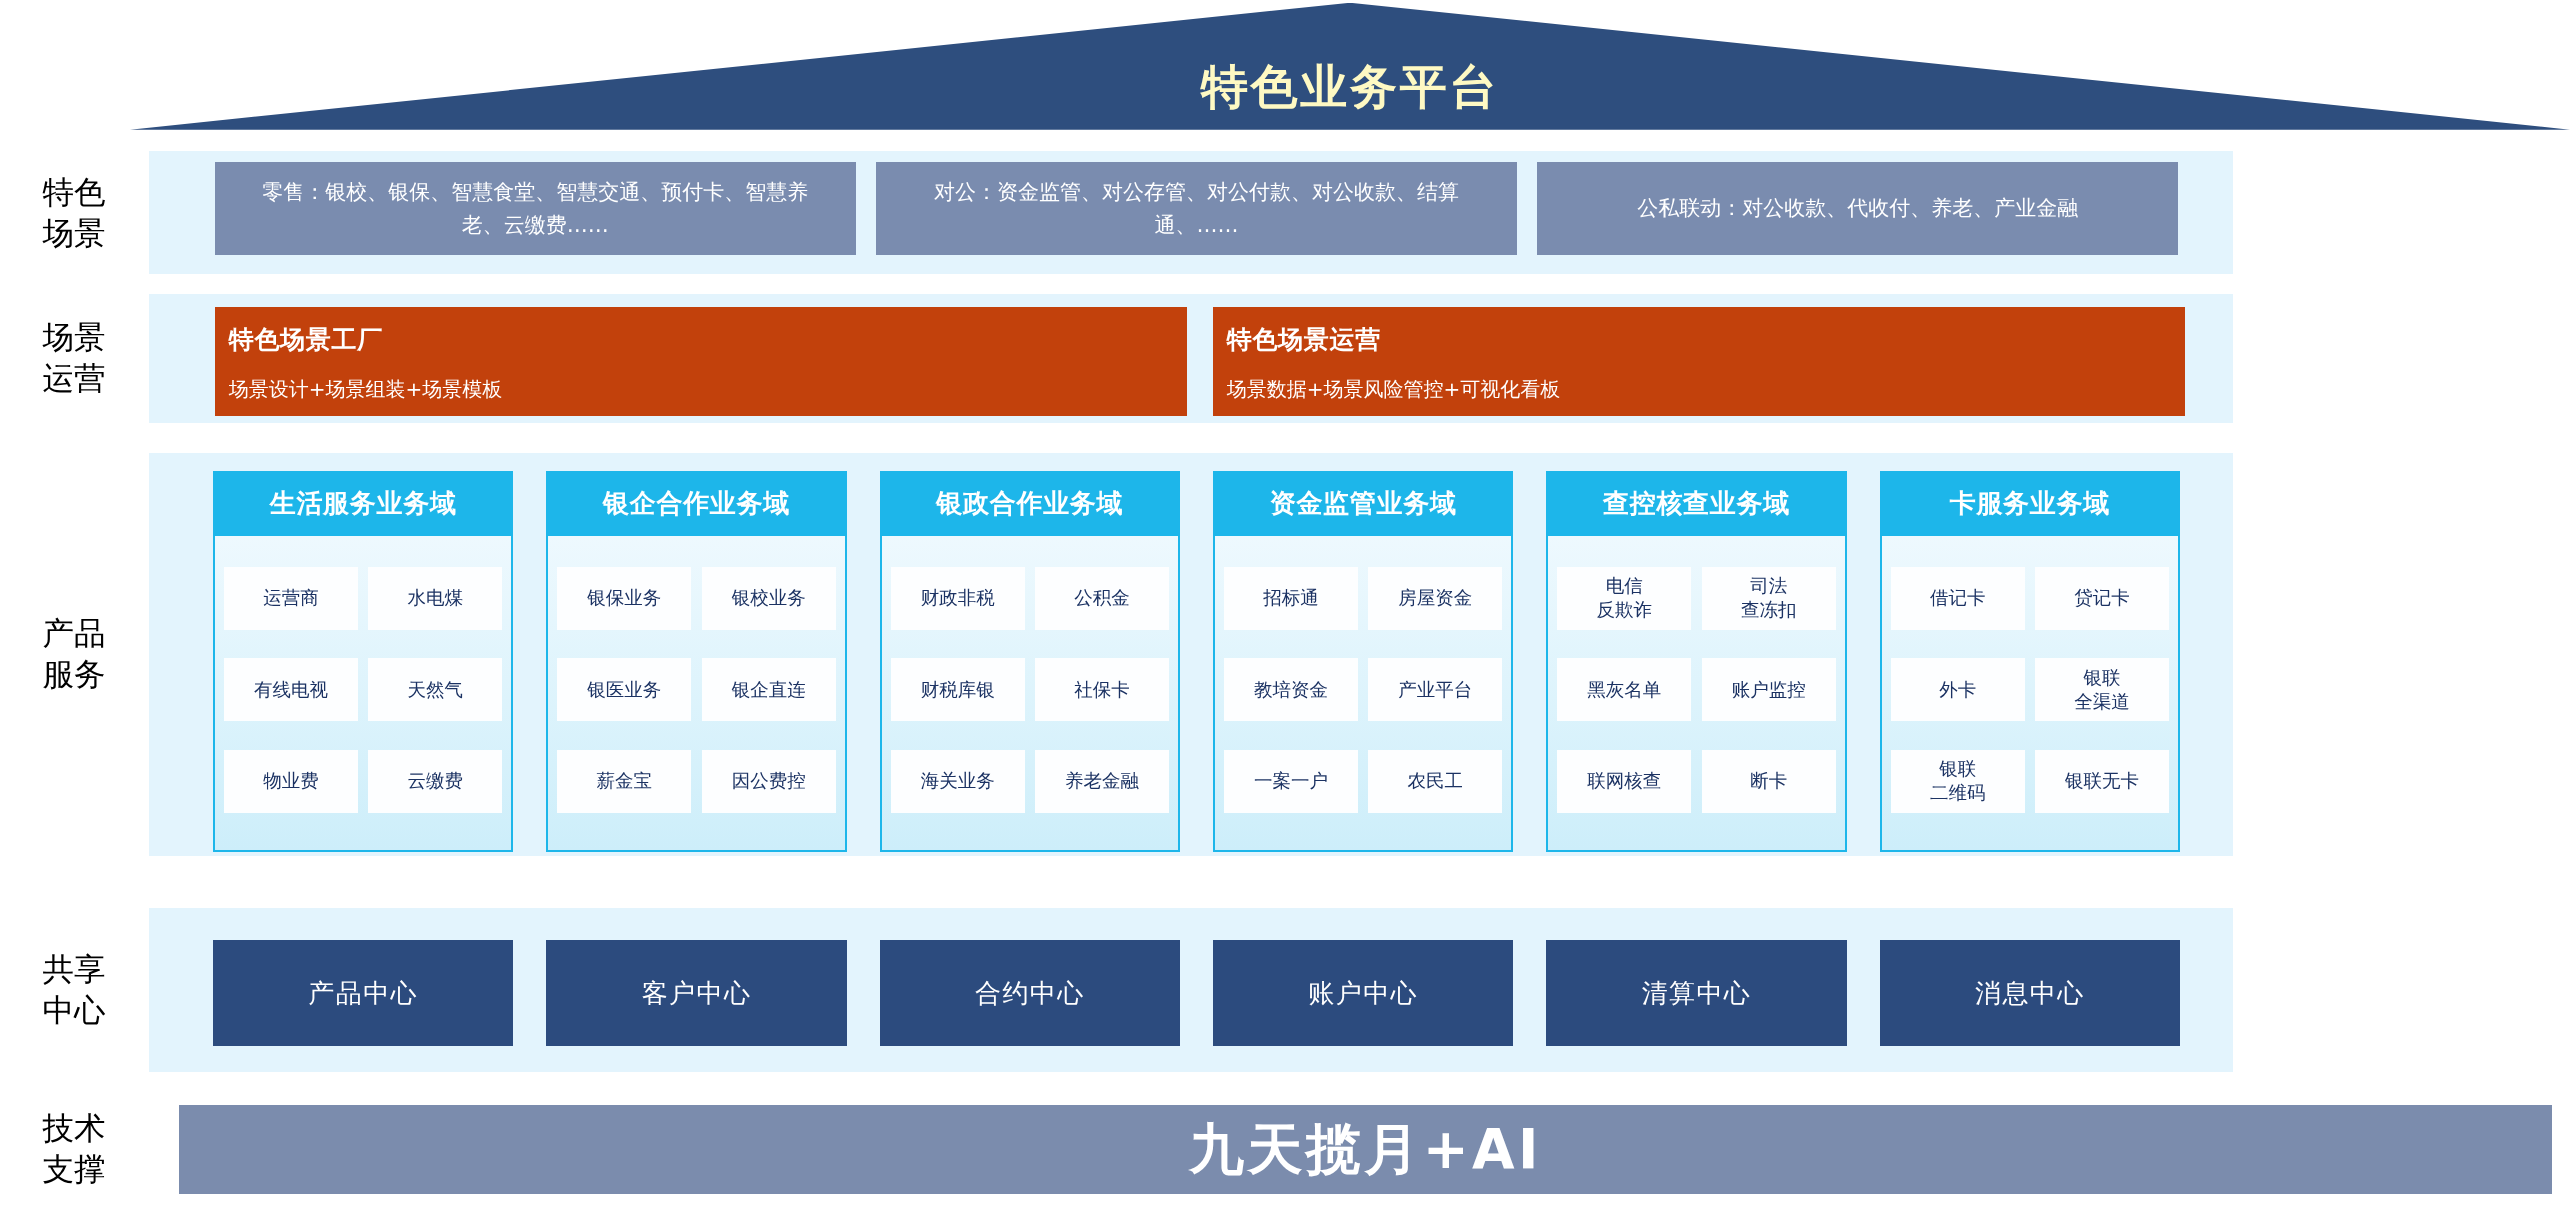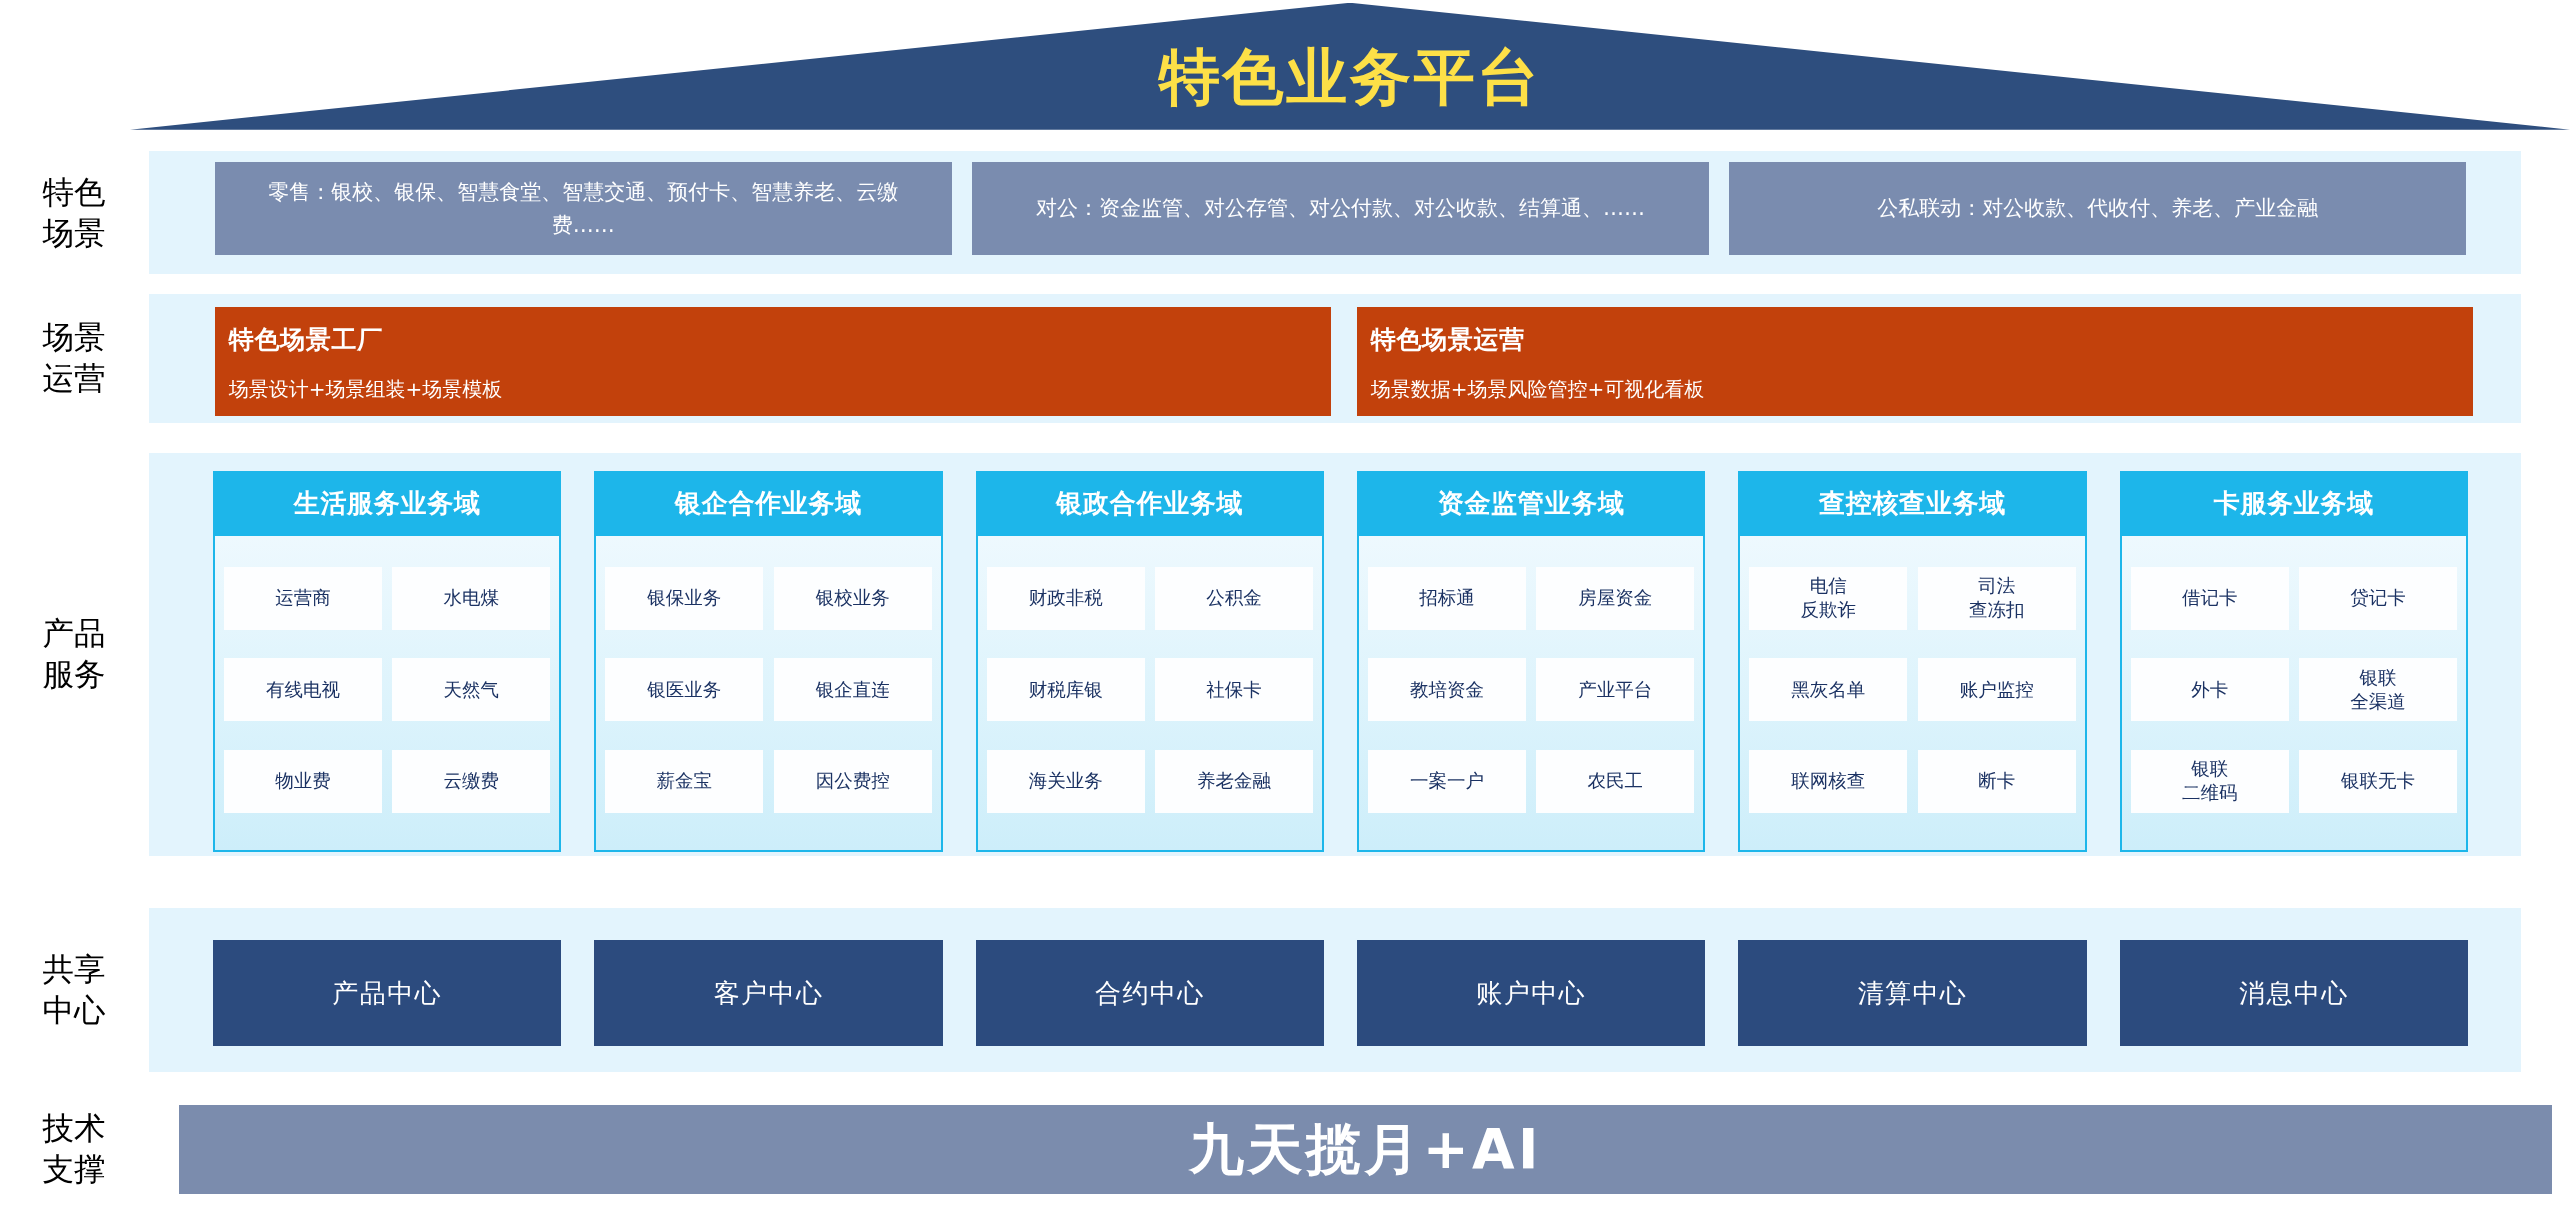--- a/index.html
+++ b/index.html
@@ -8,28 +8,28 @@
     font-family:"DejaVu Sans","Liberation Sans",sans-serif;
   }
   
   .roof{
     position:absolute;left:130px;top:2.7px;width:2440px;height:127px;
     background:#2e4e7e;
     clip-path:polygon(0 100%,50% 0,100% 100%);
     display:flex;align-items:flex-end;justify-content:center;
     padding-bottom:11px;box-sizing:border-box;
   }
-  .roof-title{color:#fde047;font-size:61px;font-weight:bold;letter-spacing:2.7px;}
+  .roof-title{color:#fef9c3;font-size:47px;font-weight:bold;letter-spacing:2.7px;}
   
   .side-label{
     position:absolute;left:5.5px;width:137px;text-align:center;color:#000;
     font-size:31.5px;line-height:1.3;white-space:pre-line;
   }
   
-  .band{position:absolute;left:149px;width:2372px;background:#e3f4fd;box-sizing:border-box;}
+  .band{position:absolute;left:149px;width:2084px;background:#e3f4fd;box-sizing:border-box;}
   
   .band1{top:151px;height:123px;display:flex;gap:20.5px;padding:11px 55px 19px 66px;}
   .scene-box{
     flex:1;background:#7a8caf;color:#fff;font-size:21px;line-height:1.55;
     display:flex;align-items:center;justify-content:center;text-align:center;
     padding:0 29px;box-sizing:border-box;
   }
   
   .band2{top:294px;height:129px;display:flex;gap:26px;padding:13px 48px 7.5px 66px;}
   .op-box{

